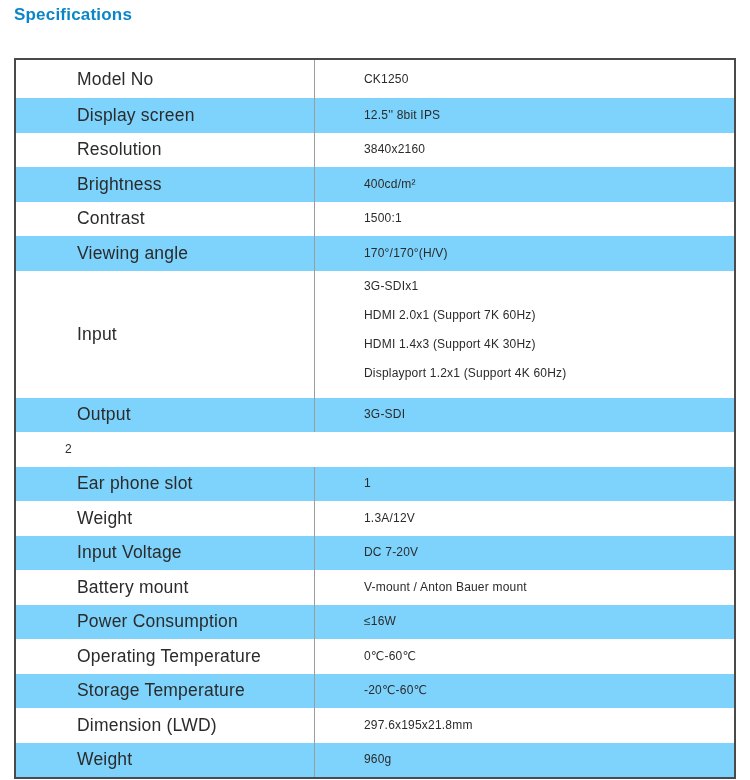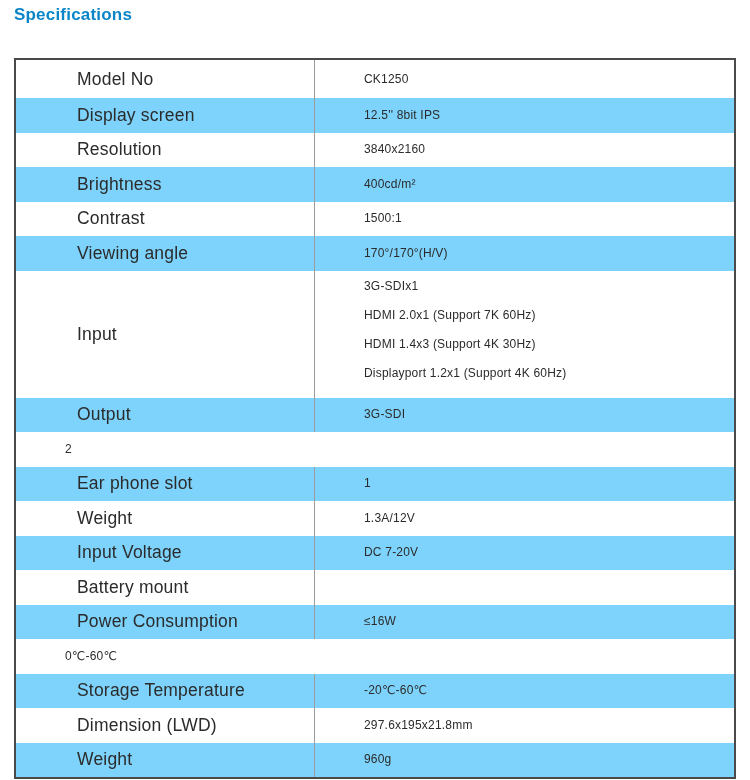--- a/index.html
+++ b/index.html
@@ -143,28 +143,32 @@
         </div>
       </div>
       <div class="row shaded">
         <div class="cell-label">Input Voltage</div>
         <div class="cell-value">
           <div class="line">DC 7-20V</div>
         </div>
       </div>
       <div class="row">
         <div class="cell-label">Battery mount</div>
+        <div class="cell-value">
+          <div class="line">V-mount / Anton Bauer mount</div>
+        </div>
       </div>
       <div class="row shaded">
         <div class="cell-label">Power Consumption</div>
         <div class="cell-value">
           <div class="line">≤16W</div>
         </div>
       </div>
       <div class="row">
+        <div class="cell-label">Operating Temperature</div>
         <div class="cell-value">
           <div class="line">0℃-60℃</div>
         </div>
       </div>
       <div class="row shaded">
         <div class="cell-label">Storage Temperature</div>
         <div class="cell-value">
           <div class="line">-20℃-60℃</div>
         </div>
       </div>

